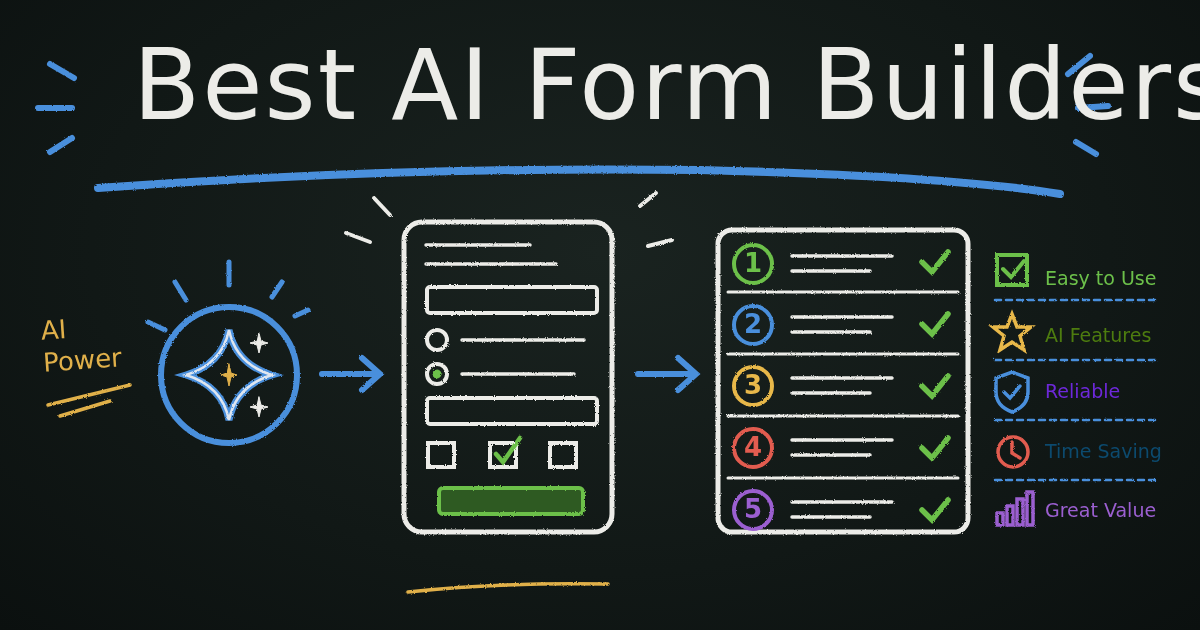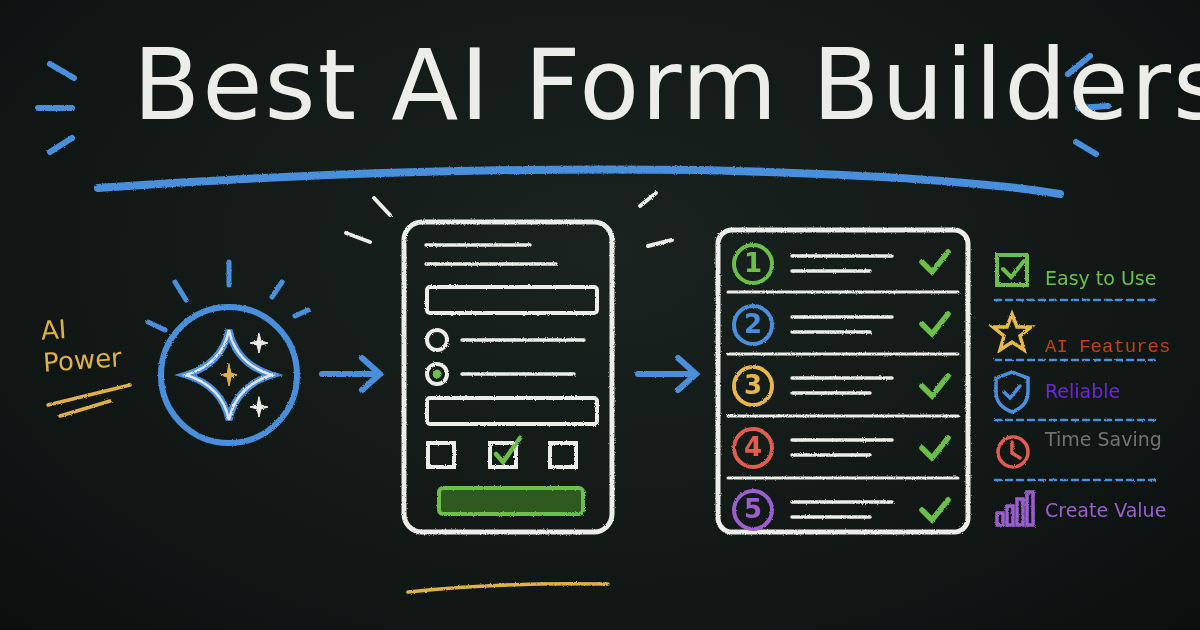--- a/index.html
+++ b/index.html
@@ -20,23 +20,23 @@
     position:absolute; left:42px; top:312px; color:#e0b04a;
     font-size:26px; line-height:32px; transform:rotate(-4deg);
   }
   .caption {
     position:absolute; left:375px; top:550px; color:#e0b04a; font-size:21px;
   }
   .feat {
     position:absolute; left:1045px; font-size:19px;
   }
   .f0 { top:260px; color:#6cc04a;margin-top:7px; }
-  .f1 { top:336px; color:#c2410c;font-family:Liberation Mono, monospace; }
+  .f1 { top:324px; color:#4d7c0f; }
   .f2 { top:380px; color:#6d28d9; }
-  .f3 { top:428px; color:#737373;text-align:right; }
+  .f3 { top:440px; color:#0c4a6e;text-align:right; }
   .f4 { top:499px; color:#9b5fd0; }
   .num {
     position:absolute; font-size:26px; font-weight:bold; width:40px; text-align:center;
   }
 </style>
 </head>
 <body>
 
 <div class="board">
 
@@ -193,16 +193,16 @@
 <div class="num" style="left:733px; top:248px; color:#6cc04a;">1</div>
 <div class="num" style="left:733px; top:309px; color:#4a8fdc;">2</div>
 <div class="num" style="left:733px; top:370px; color:#e8b84a;">3</div>
 <div class="num" style="left:733px; top:432px; color:#e25c50;">4</div>
 <div class="num" style="left:733px; top:494px; color:#9b5fd0;">5</div>
 
 <div class="feat f0">Easy to Use</div>
 <div class="feat f1">AI Features</div>
 <div class="feat f2">Reliable</div>
 <div class="feat f3">Time Saving</div>
-<div class="feat f4">Create Value</div>
+<div class="feat f4">Great Value</div>
 
 
 </div>
 
 </body></html>

